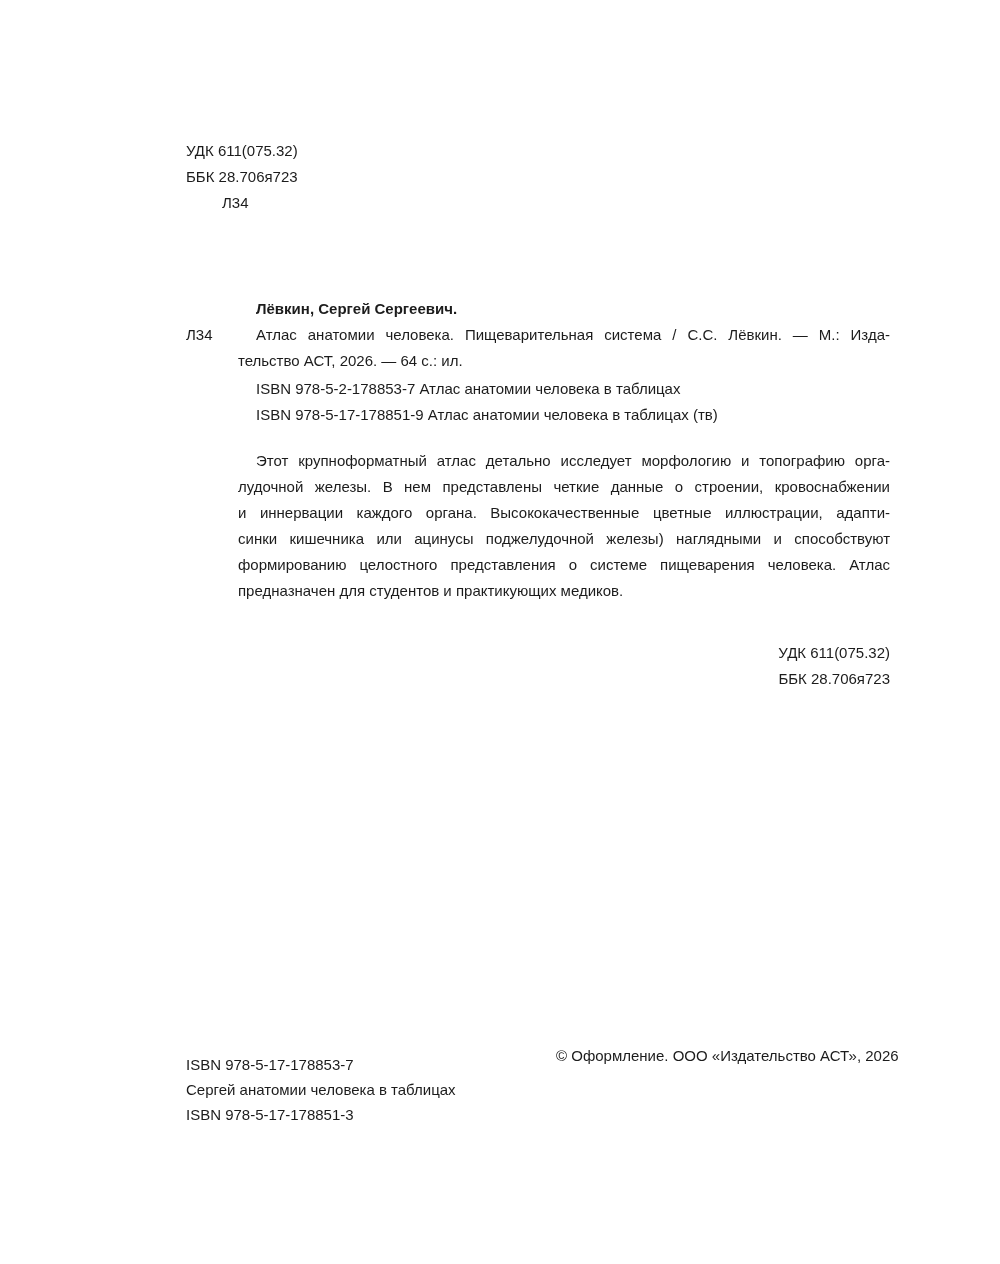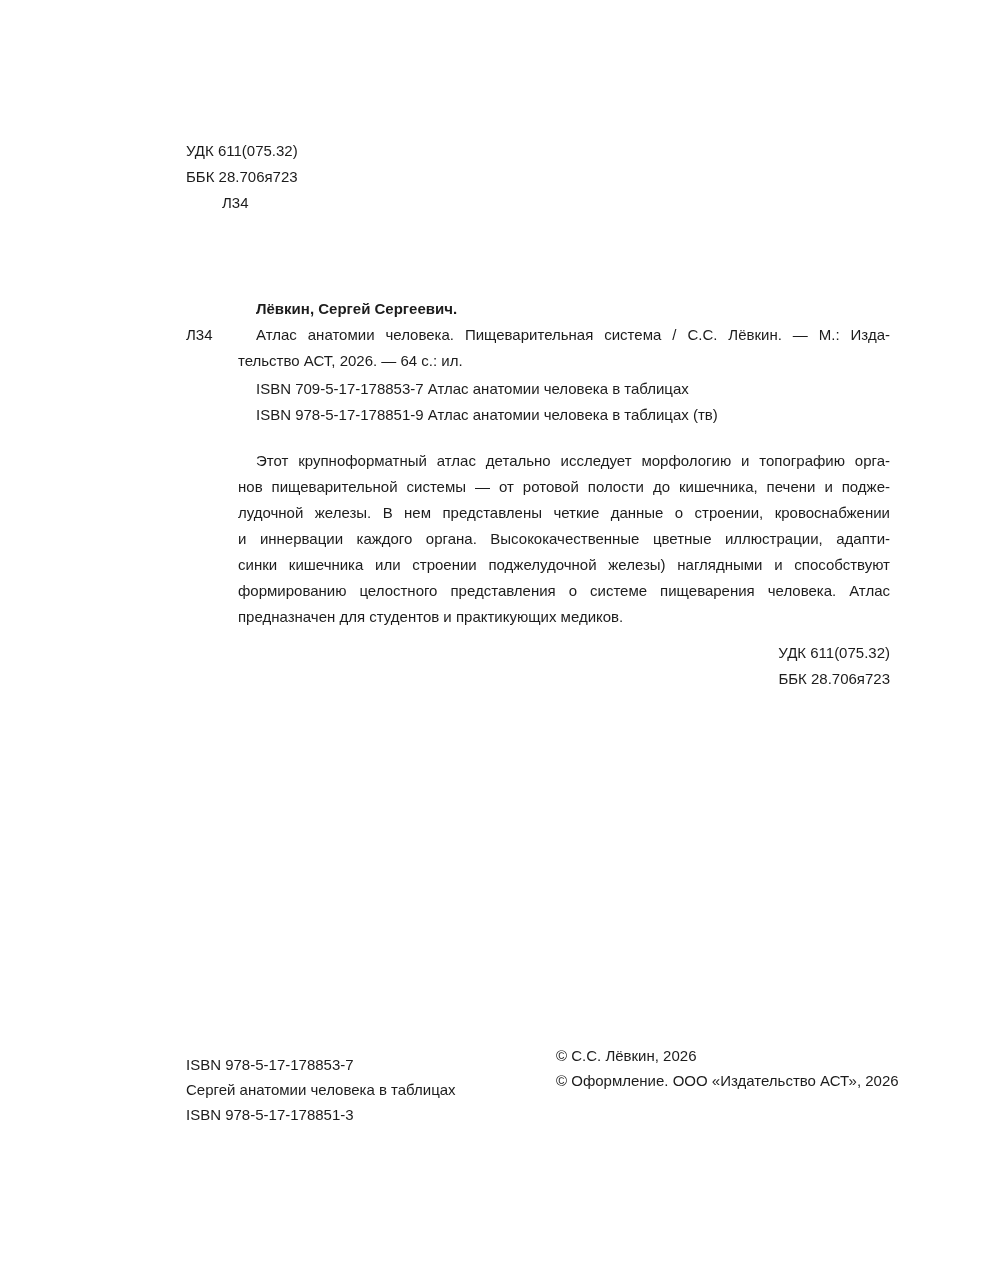--- a/index.html
+++ b/index.html
@@ -83,43 +83,41 @@
     <div class="line">УДК 611(075.32)</div>
     <div class="line">ББК 28.706я723</div>
     <div class="line code-l34">Л34</div>
   </div>
 
   <div class="bib-block">
     <span class="l34-marker">Л34</span>
     <div class="line bold indent">Лёвкин, Сергей Сергеевич.</div>
     <div class="jline indent">Атлас анатомии человека. Пищеварительная система / С.С. Лёвкин. — М.: Изда-</div>
     <div class="line">тельство АСТ, 2026. — 64 с.: ил.</div>
-    <div class="line indent isbn-gap">ISBN 709-5-17-178853-7 Атлас анатомии человека в таблицах</div>
+    <div class="line indent isbn-gap">ISBN 978-5-2-178853-7 Атлас анатомии человека в таблицах</div>
     <div class="line indent">ISBN 978-5-17-178851-9 Атлас анатомии человека в таблицах (тв)</div>
 
     <div class="annotation-gap">
       <div class="jline indent">Этот крупноформатный атлас детально исследует морфологию и топографию орга-</div>
-      <div class="jline">нов пищеварительной системы — от ротовой полости до кишечника, печени и подже-</div>
       <div class="jline">лудочной железы. В нем представлены четкие данные о строении, кровоснабжении</div>
       <div class="jline">и иннервации каждого органа. Высококачественные цветные иллюстрации, адапти-</div>
-      <div class="jline">синки кишечника или строении поджелудочной железы) наглядными и способствуют</div>
+      <div class="jline">синки кишечника или ацинусы поджелудочной железы) наглядными и способствуют</div>
       <div class="jline">формированию целостного представления о системе пищеварения человека. Атлас</div>
       <div class="line">предназначен для студентов и практикующих медиков.</div>
     </div>
   </div>
 
   <div class="right-codes">
     <div class="line">УДК 611(075.32)</div>
     <div class="line">ББК 28.706я723</div>
   </div>
 
   <div class="footer-left">
     <div class="line">ISBN 978-5-17-178853-7</div>
     <div class="line">Сергей анатомии человека в таблицах</div>
     <div class="line">ISBN 978-5-17-178851-3</div>
   </div>
 
   <div class="footer-right">
-    <div class="line">© С.С. Лёвкин, 2026</div>
     <div class="line">© Оформление. ООО «Издательство АСТ», 2026</div>
   </div>
 
 </div>
 
 </body></html>

